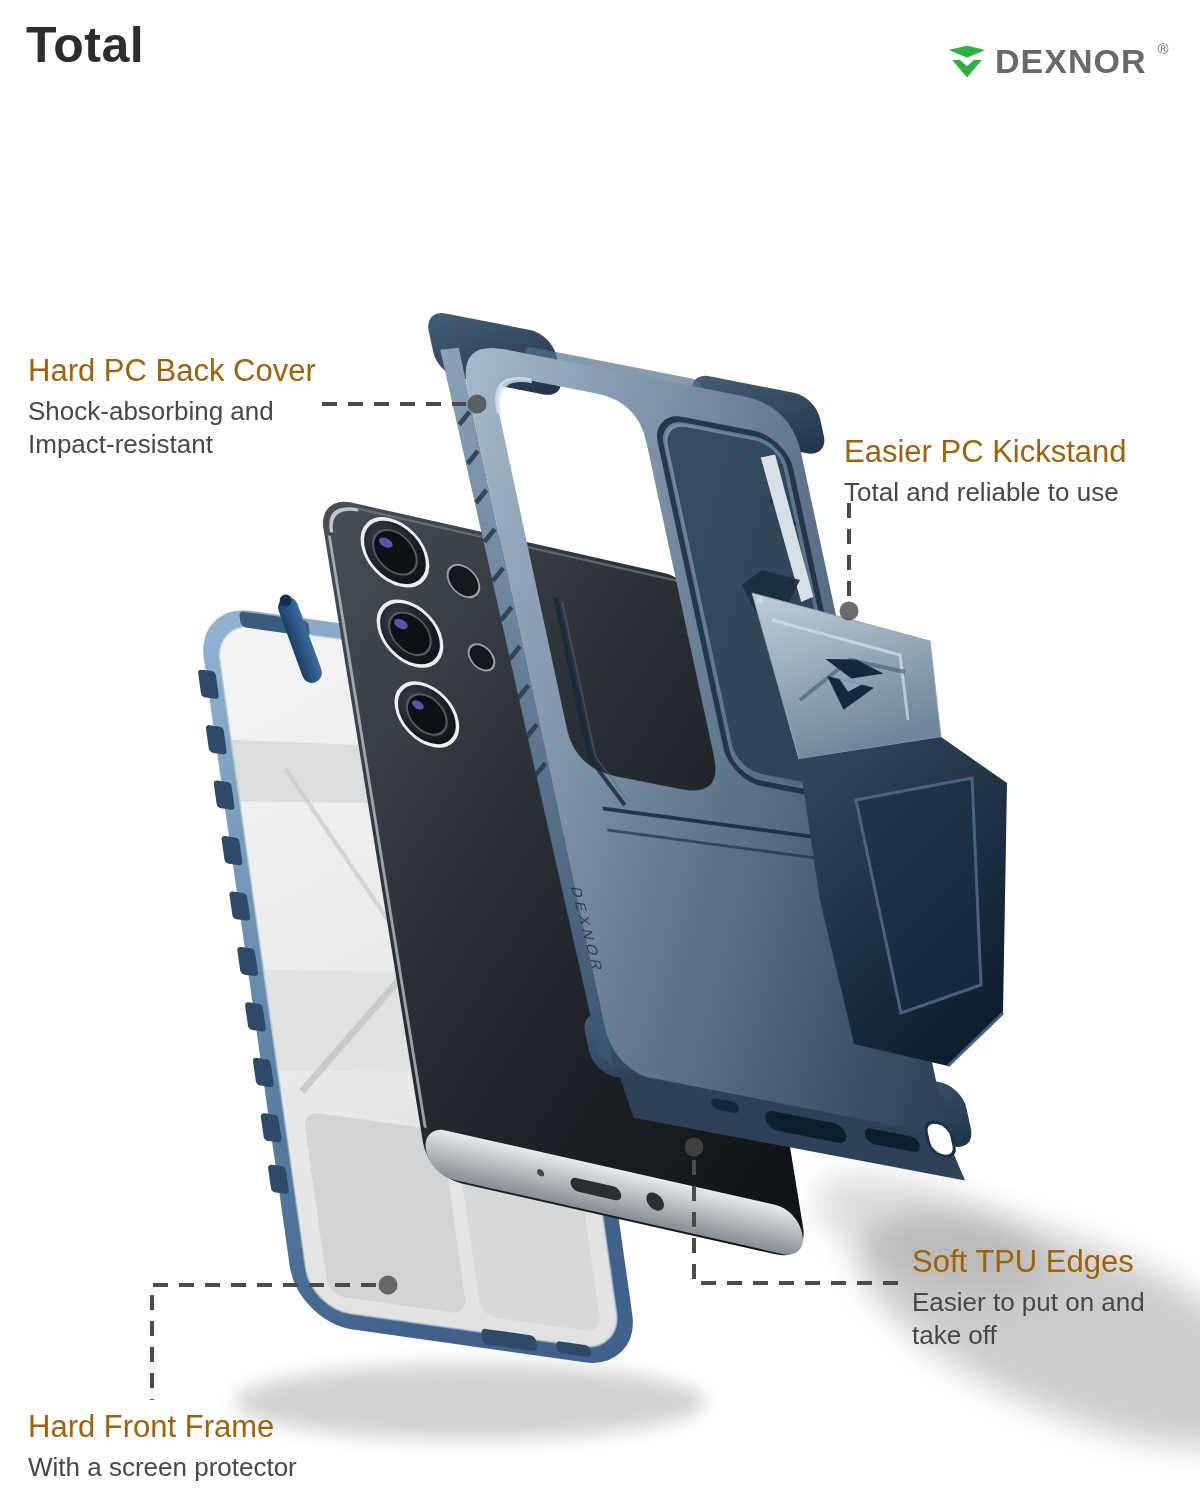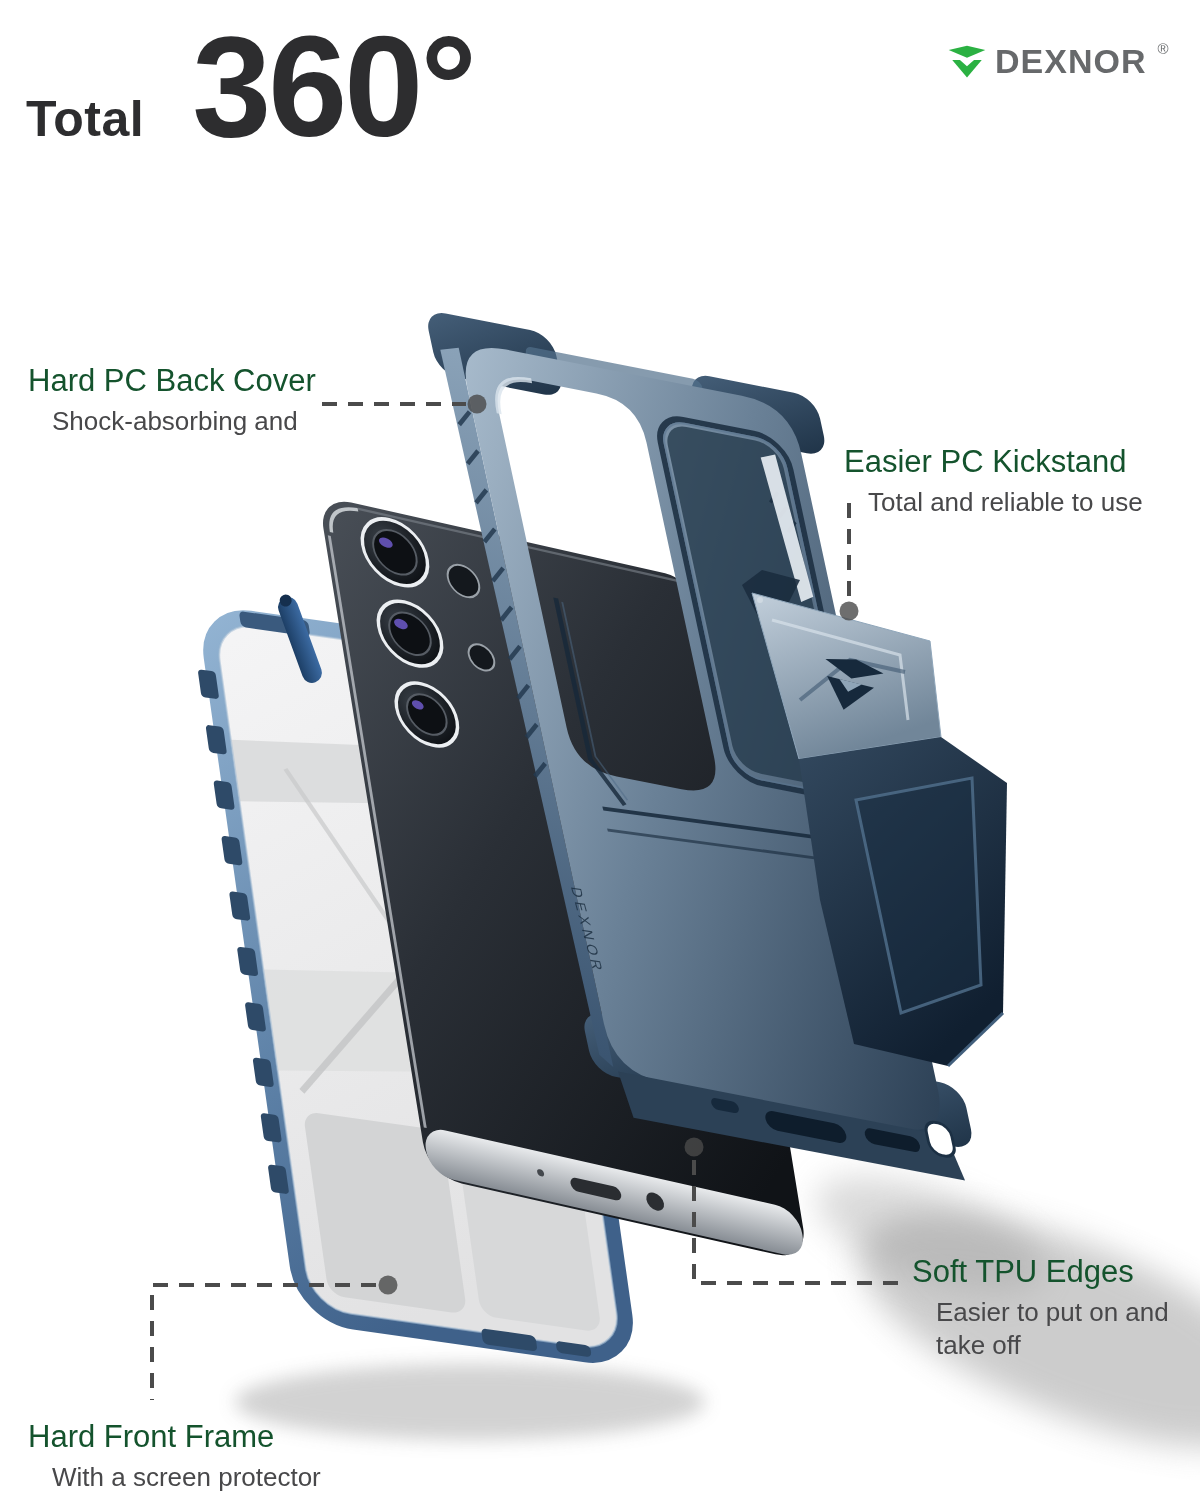--- a/index.html
+++ b/index.html
@@ -17,22 +17,22 @@
   .heading .line2{font-size:92px;font-weight:700;letter-spacing:-1px;margin-top:-18px;line-height:1;}
 
   
   .brand{position:absolute;left:948px;top:42px;display:flex;align-items:center;gap:9px;}
   .brand svg{display:block;}
   .brand .name{font-size:34px;font-weight:700;color:#67696b;letter-spacing:1px;}
   .brand .reg{font-size:15px;color:#6c6e70;font-weight:400;position:relative;top:-13px;margin-left:2px;}
 
   
   .callout{position:absolute;color:#48484a;}
-  .callout .title{font-size:31px;color:#14532d;margin:15px 0 7px 0;line-height:1.1;}
-  .callout .desc{font-size:26px;line-height:33px;margin-left:24px;}
+  .callout .title{font-size:31px;color:#a16207;margin:5px 0 7px 0;line-height:1.1;}
+  .callout .desc{font-size:26px;line-height:33px;}
   .co-back{left:28px;top:349px;}
   .co-kick{left:844px;top:430px;}
   .co-tpu{left:912px;top:1240px;}
   .co-frame{left:28px;top:1405px;}
 </style>
 </head>
 <body>
 
 <div class="canvas">
 
@@ -253,38 +253,38 @@
       <circle cx="477" cy="404" r="9.5"></circle>
       <circle cx="849" cy="611" r="9.5"></circle>
       <circle cx="694" cy="1147" r="9.5"></circle>
       <circle cx="388" cy="1285" r="9.5"></circle>
     </g>
   </svg>
 
   <header class="heading">
     <div class="line1">
       <span class="small">Total</span>
-      <span class="big">360°</span>
     </div>
   </header>
 
   <div class="brand">
     <svg width="38" height="36" viewBox="0 0 54 46">
       <polygon points="1,6 27,0 53,6 27,17" fill="#2bb142"></polygon>
       <polygon points="6,20 48,20 27,45" fill="#2bb142"></polygon>
       <polygon points="17,20 37,20 27,29" fill="#ffffff"></polygon>
     </svg>
     <span class="name">DEXNOR</span>
     <span class="reg">®</span>
   </div>
 
   <div class="callout co-back">
     <div class="title">Hard PC Back Cover</div>
     <div class="desc">
       <div>Shock-absorbing and</div>
+      <div>Impact-resistant</div>
     </div>
   </div>
 
   <div class="callout co-kick">
     <div class="title">Easier PC Kickstand</div>
     <div class="desc">
       <div>Total and reliable to use</div>
     </div>
   </div>
 

